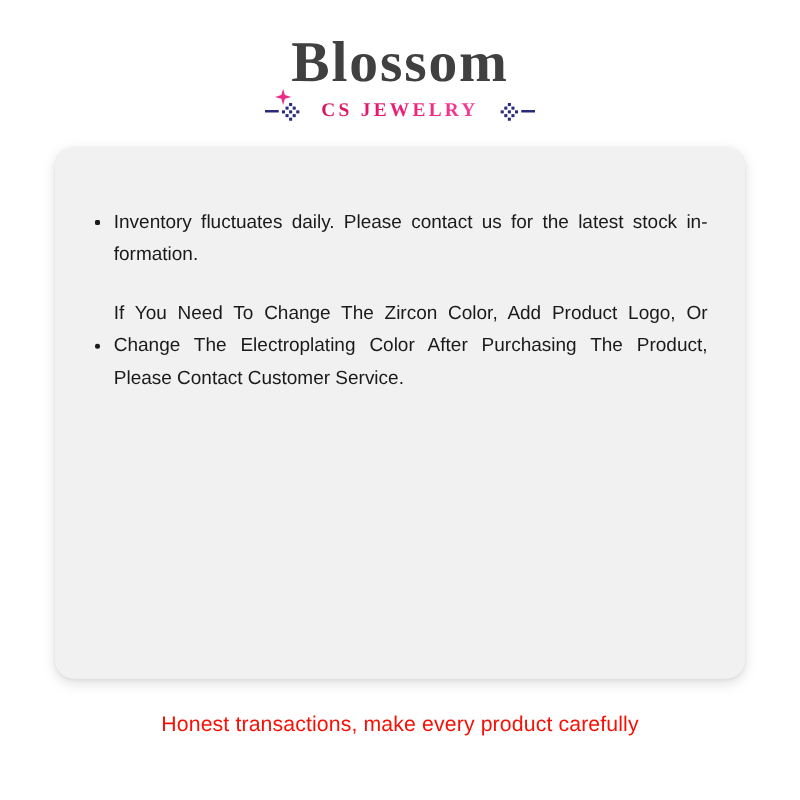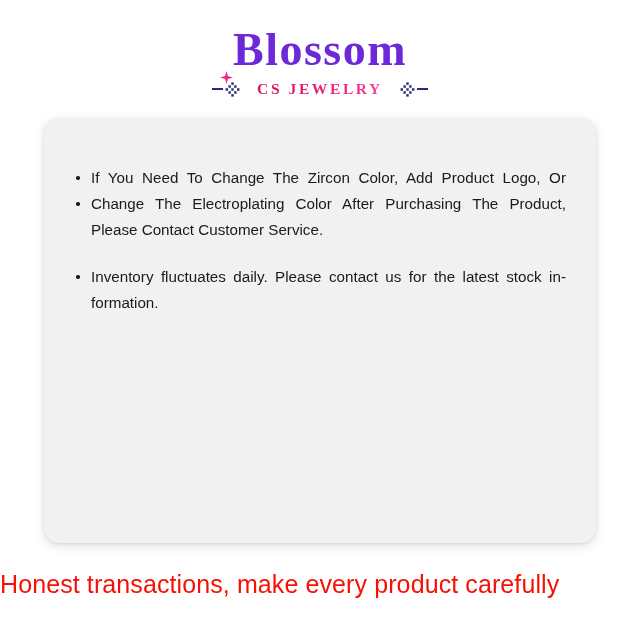--- a/index.html
+++ b/index.html
@@ -23,21 +23,21 @@
     text-align: center;
   }
   .wordmark {
     position: relative;
     display: inline-block;
     font-family: "Liberation Serif", serif;
     font-size: 46px;
     line-height: 1.0;
     font-weight: 700;
     letter-spacing: 1.5px;
-    color: #6d28d9;
+    color: #404040;
   }
   .sparkle-icon {
     position: absolute;
     left: -13px;
     top: 19px;
     width: 13px;
     height: 13px;
   }
   .subtitle-row {
     display: flex;
@@ -114,22 +114,22 @@
   .bullet-item.mid-bullet .bullet-dot { top: 37px; }
 
   .q-highlight { color: #fb1208; }
 
   
   .footer {
     position: absolute;
     left: 0;
     top: 570px;
     width: 100%;
-    text-align: left;
-    font-size: 25px;
+    text-align: center;
+    font-size: 17px;
     color: #f61107;
     letter-spacing: 0.1px;
   }
 </style>
 </head>
 <body>
 
 <div class="logo-block">
 
   <div class="wordmark">
@@ -182,27 +182,27 @@
   </div>
 </div>
 
 <div class="card">
   <ul class="bullet-list">
 
     <li class="bullet-item">
       <span class="bullet-dot"></span>
     </li>
 
+    <li class="bullet-item">
+      <span class="bullet-dot"></span>
+      <span>Inventory fluctuates daily. Please contact us for the latest stock in-formation.</span>
+    </li>
+
     <li class="bullet-item mid-bullet">
       <span class="bullet-dot"></span>
       <span>If You Need To Change The Zircon Color, Add Product Logo, Or Change The Electroplating Color After Purchasing The Product, Please Contact Customer Service.</span>
     </li>
 
-    <li class="bullet-item">
-      <span class="bullet-dot"></span>
-      <span>Inventory fluctuates daily. Please contact us for the latest stock in-formation.</span>
-    </li>
-
 
   </ul>
 </div>
 
 <div class="footer">Honest transactions, make every product carefully</div>
 
 </body></html>

